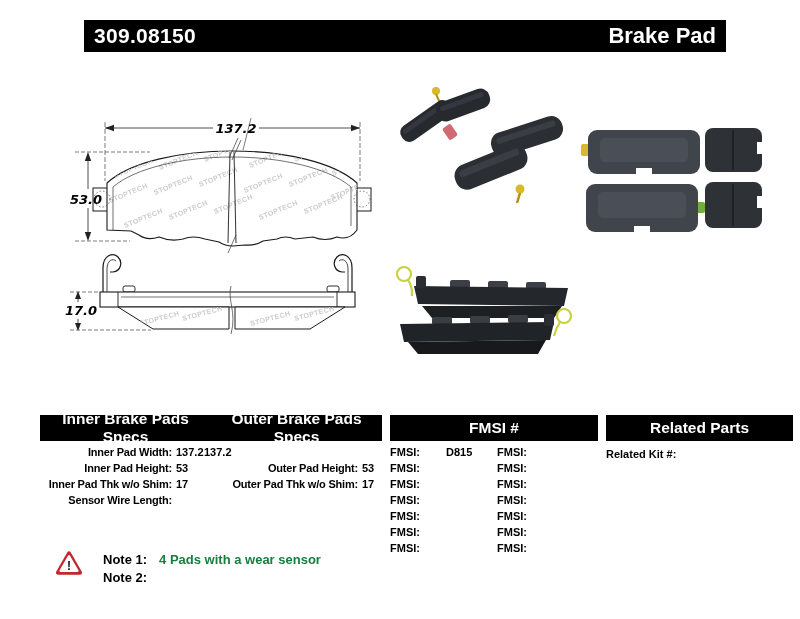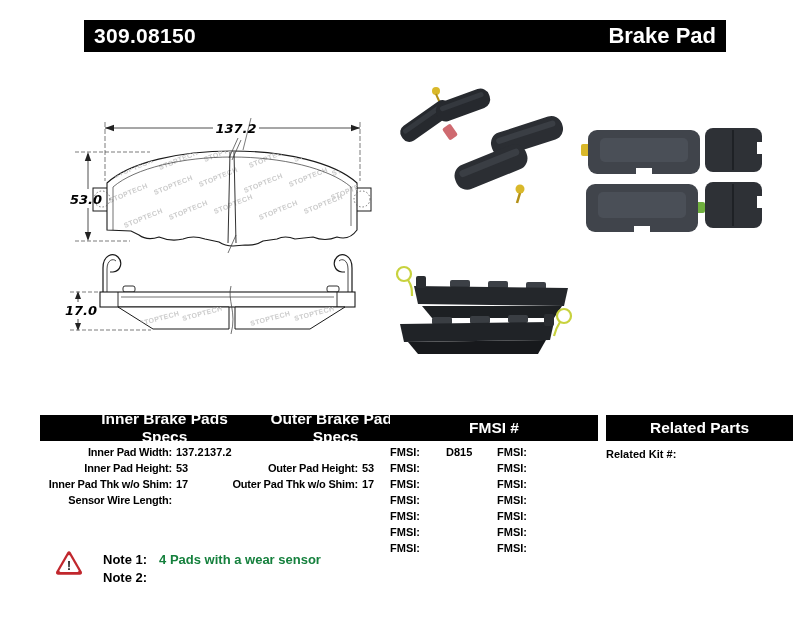--- a/index.html
+++ b/index.html
@@ -12,21 +12,21 @@
             align-items:center; padding:16px 10px; box-sizing:border-box;margin-left:44px; }
   .topbar .part { font-size:21px; font-weight:bold; letter-spacing:.3px; }
   .topbar .name { font-size:22px; font-weight:bold; }
 
   
   .abs { position:absolute; }
 
   
   .bar { position:absolute; top:415px; height:26px; background:#000; color:#fff;
          display:flex; align-items:center; font-weight:bold; font-size:15.5px; }
-  .bar-pads { left:40px; width:342px;padding-left:39px; }
+  .bar-pads { left:40px; width:342px; }
   .bar-pads span { flex:1; text-align:center; }
   .bar-fmsi { left:390px; width:208px; justify-content:center; }
   .bar-related { left:606px; width:187px; justify-content:center; }
 
   
   .speccol { position:absolute; top:444px; font-size:11px; font-weight:bold;
              line-height:16px; white-space:nowrap; }
   .srow { display:flex; height:16px; }
   .inner-col { left:40px; }
   .inner-col .lbl { width:132px; text-align:right; letter-spacing:-0.2px; }

